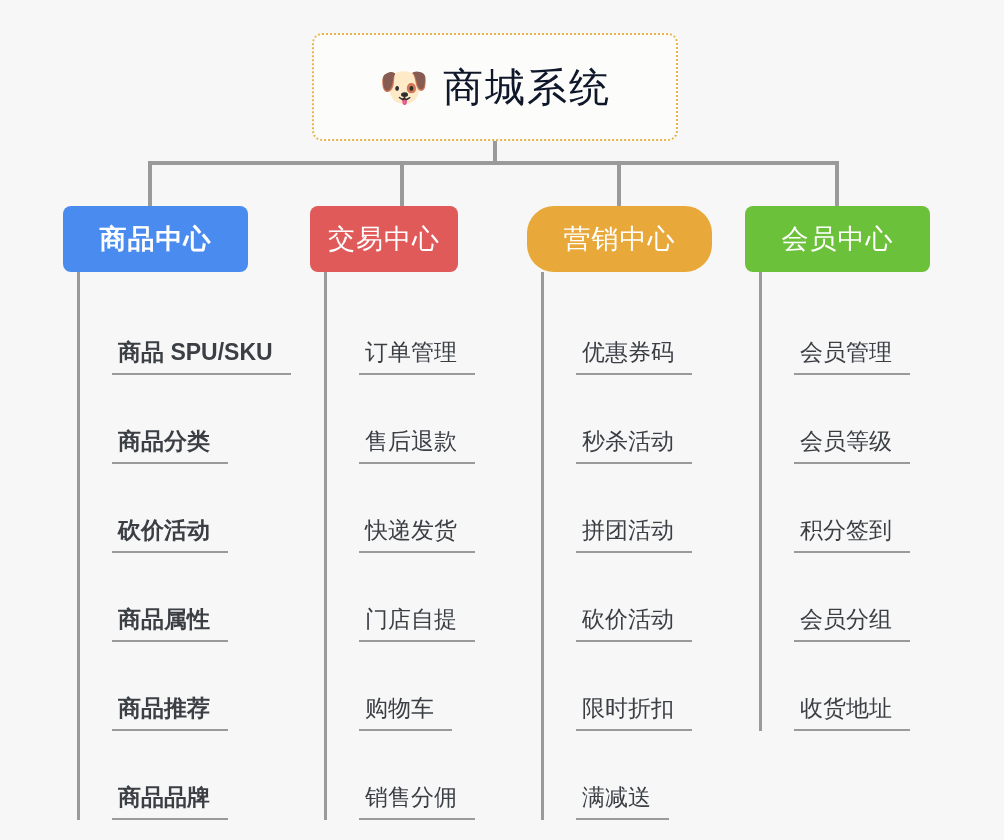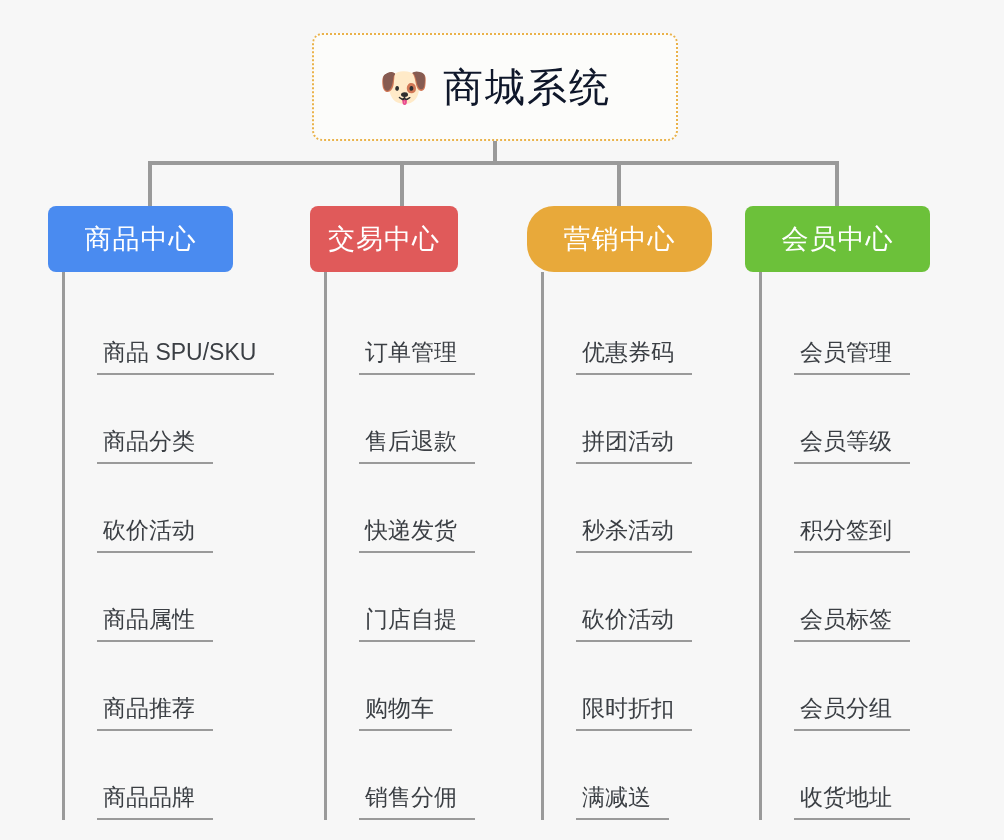--- a/index.html
+++ b/index.html
@@ -81,21 +81,21 @@
   .columns {
     position: absolute;
     left: 0;
     top: 206px;
     width: 1004px;
   }
   .column {
     position: absolute;
     top: 0;
   }
-  .column.c0 { left: 48px;  width: 230px; }
+  .column.c0 { left: 63px;  width: 230px; font-weight: bold; }
   .column.c1 { left: 310px; width: 230px; }
   .column.c2 { left: 527px; width: 230px; }
   .column.c3 { left: 745px; width: 230px; }
 
   .cat-header {
     height: 66px;
     border-radius: 8px;
     display: flex;
     align-items: center;
     justify-content: center;
@@ -208,24 +208,24 @@
 
     <div class="column c2">
       <div class="cat-header" style="background: rgb(232, 169, 58); border-radius: 27px;">
         <span>营销中心</span>
       </div>
       <div class="branch" style="border-left-color: rgb(154, 154, 154);">
         <div class="leaf">
             <span class="leaf-label" style="border-bottom-color: rgb(154, 154, 154);">优惠券码</span>
           </div>
         <div class="leaf">
+            <span class="leaf-label" style="border-bottom-color: rgb(154, 154, 154);">秒杀活动</span>
+          </div>
+        <div class="leaf">
             <span class="leaf-label" style="border-bottom-color: rgb(154, 154, 154);">拼团活动</span>
-          </div>
-        <div class="leaf">
-            <span class="leaf-label" style="border-bottom-color: rgb(154, 154, 154);">秒杀活动</span>
           </div>
         <div class="leaf">
             <span class="leaf-label" style="border-bottom-color: rgb(154, 154, 154);">砍价活动</span>
           </div>
         <div class="leaf">
             <span class="leaf-label" style="border-bottom-color: rgb(154, 154, 154);">限时折扣</span>
           </div>
         <div class="leaf">
             <span class="leaf-label" style="border-bottom-color: rgb(154, 154, 154);">满减送</span>
           </div>
@@ -240,23 +240,20 @@
         <div class="leaf">
             <span class="leaf-label" style="border-bottom-color: rgb(154, 154, 154);">会员管理</span>
           </div>
         <div class="leaf">
             <span class="leaf-label" style="border-bottom-color: rgb(154, 154, 154);">会员等级</span>
           </div>
         <div class="leaf">
             <span class="leaf-label" style="border-bottom-color: rgb(154, 154, 154);">积分签到</span>
           </div>
         <div class="leaf">
-            <span class="leaf-label" style="border-bottom-color: rgb(154, 154, 154);">会员标签</span>
-          </div>
-        <div class="leaf">
             <span class="leaf-label" style="border-bottom-color: rgb(154, 154, 154);">会员分组</span>
           </div>
         <div class="leaf">
             <span class="leaf-label" style="border-bottom-color: rgb(154, 154, 154);">收货地址</span>
           </div>
       </div>
     </div>
 
   </div>
 </div>

